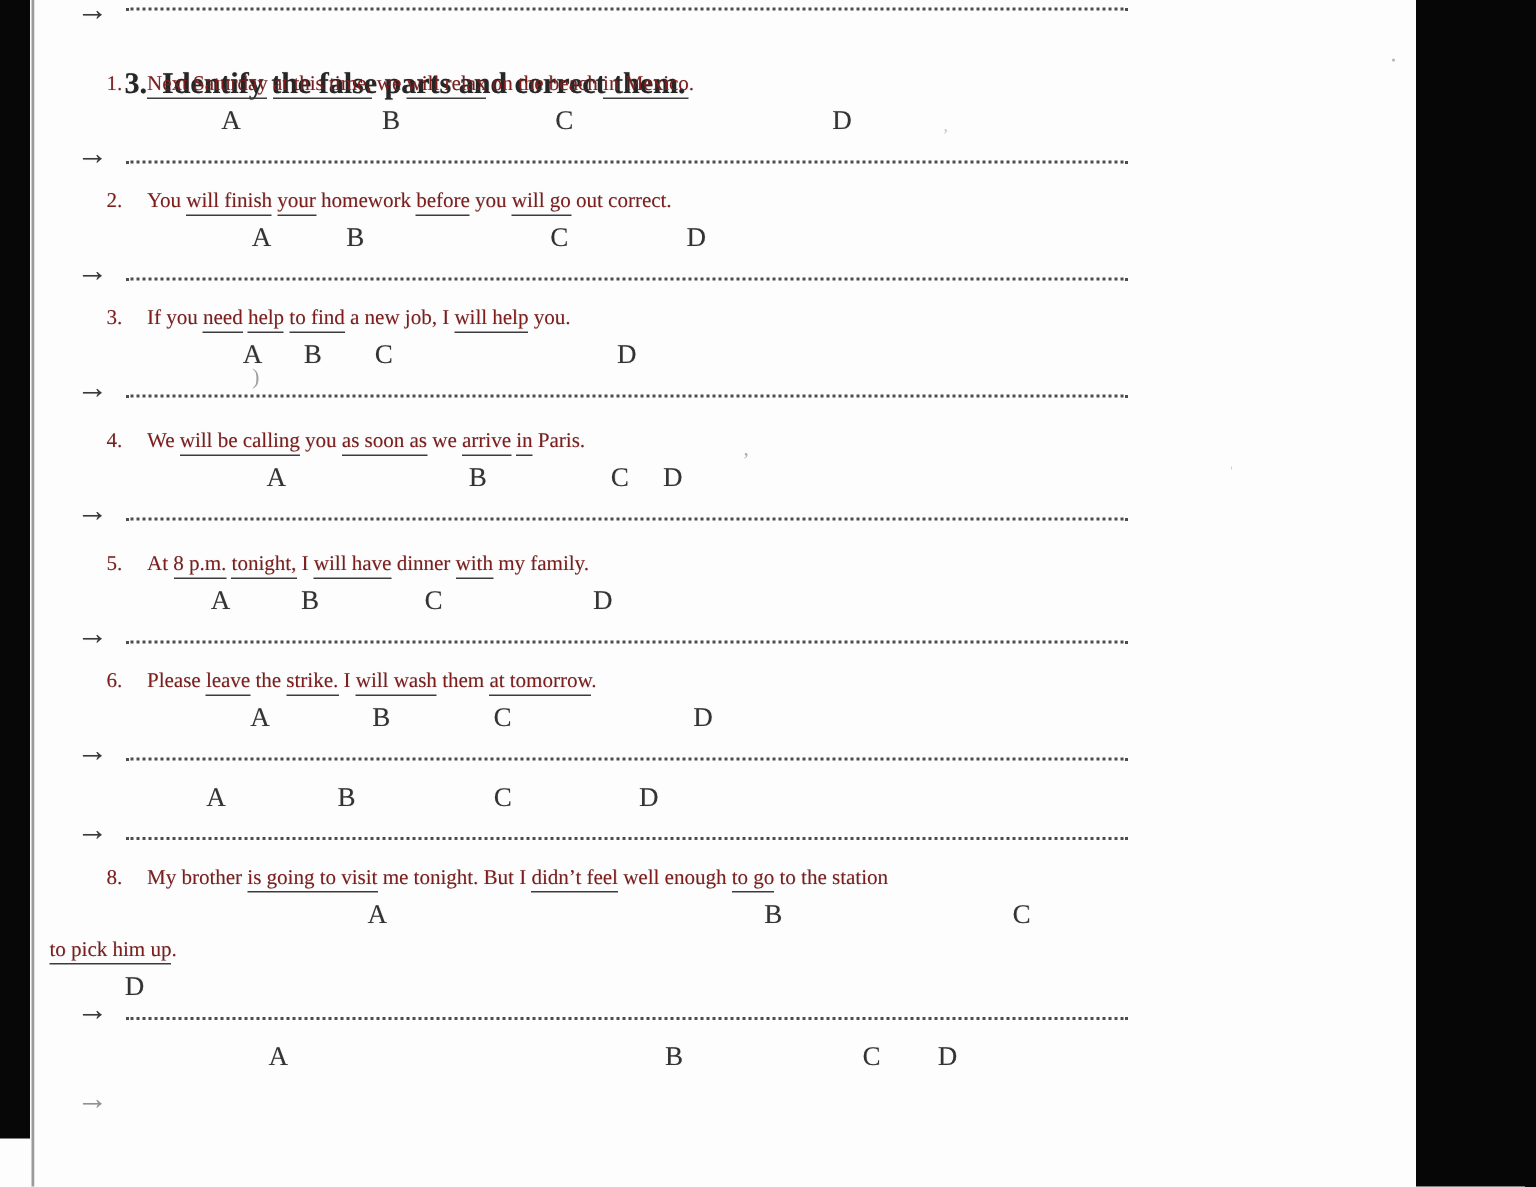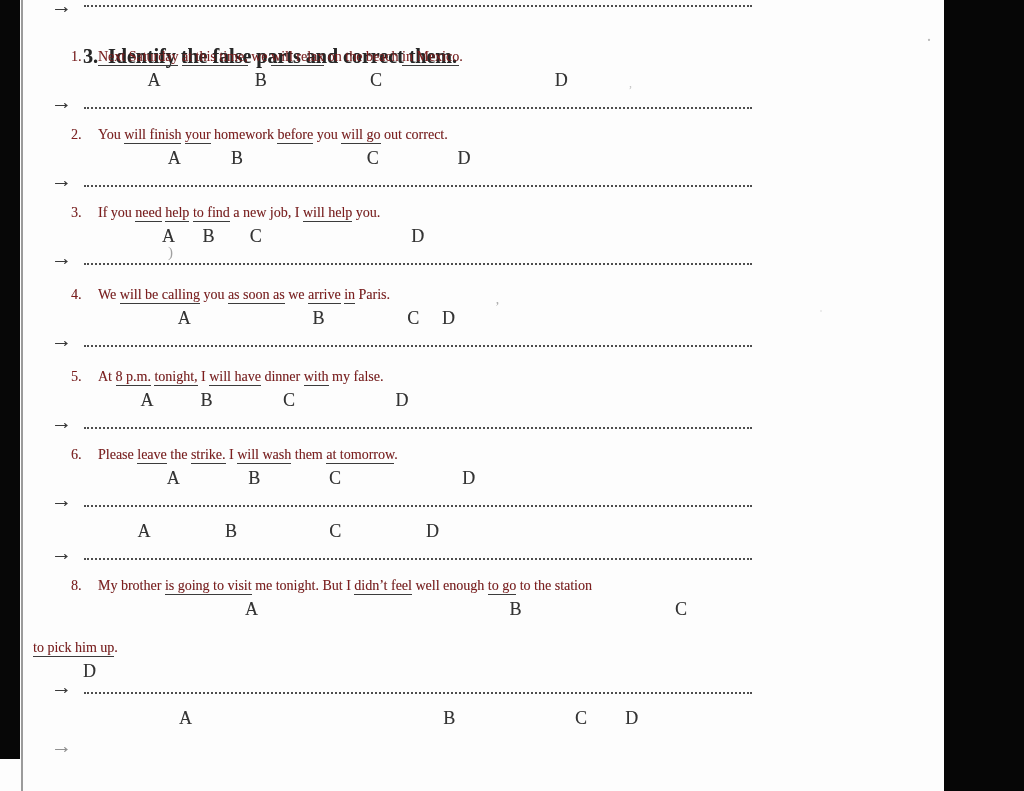--- a/index.html
+++ b/index.html
@@ -35,21 +35,21 @@
     margin:8px 0 0 20px;height:24px;font-weight:bold;font-size:20px;
     color:#262626;line-height:24px;white-space:pre;
     text-shadow:0.2px 0.2px 0.6px rgba(30,30,30,0.45);
   }
   .h-num{display:inline-block;width:25px;}
   .q-line{
     margin-left:48px;height:25px;line-height:25px;font-size:14px;
     white-space:pre;color:#7f1d1d;
     text-shadow:0.2px 0.2px 0.5px rgba(40,40,40,0.35);
   }
-  .q-line.outdent{margin-left:10px;margin-top:14px;}
+  .q-line.outdent{margin-left:10px;margin-top:0;}
   .q-num{display:inline-block;width:27px;}
   .useg{border-bottom:1.6px solid #3c3c3c;padding-bottom:1px;}
   .labels-row{position:relative;height:23px;font-size:18px;color:#333;}
   .qlabel{
     position:absolute;top:0;transform:translateX(-50%);line-height:22px;
     text-shadow:0.2px 0.2px 0.5px rgba(40,40,40,0.35);
   }
   #questions .q-block:nth-child(4),
   #questions .q-block:nth-child(5){margin-top:4px;}
   #questions .q-block:nth-child(8) .answer-row{margin-top:-6px;}
@@ -121,21 +121,21 @@
               <span class="qlabel" style="left: 295.477px;">B</span>
               <span class="qlabel" style="left: 390.25px;">C</span>
               <span class="qlabel" style="left: 425.445px;">D</span>
             </div>
             <div class="answer-row">
               <span class="arrow">→</span>
               <span class="dots"></span>
             </div>
           </div>
           <div class="q-block">
-            <div class="q-line"><span class="q-num">5.</span><span class="seg">At </span><span class="useg">8 p.m.</span><span class="seg"> </span><span class="useg">tonight,</span><span class="seg"> I </span><span class="useg">will have</span><span class="seg"> dinner </span><span class="useg">with</span><span class="seg"> my false.</span></div>
+            <div class="q-line"><span class="q-num">5.</span><span class="seg">At </span><span class="useg">8 p.m.</span><span class="seg"> </span><span class="useg">tonight,</span><span class="seg"> I </span><span class="useg">will have</span><span class="seg"> dinner </span><span class="useg">with</span><span class="seg"> my family.</span></div>
             <div class="labels-row">
               <span class="qlabel" style="left: 124.023px;">A</span>
               <span class="qlabel" style="left: 183.617px;">B</span>
               <span class="qlabel" style="left: 265.953px;">C</span>
               <span class="qlabel" style="left: 378.883px;">D</span>
             </div>
             <div class="answer-row">
               <span class="arrow">→</span>
               <span class="dots"></span>
             </div>

